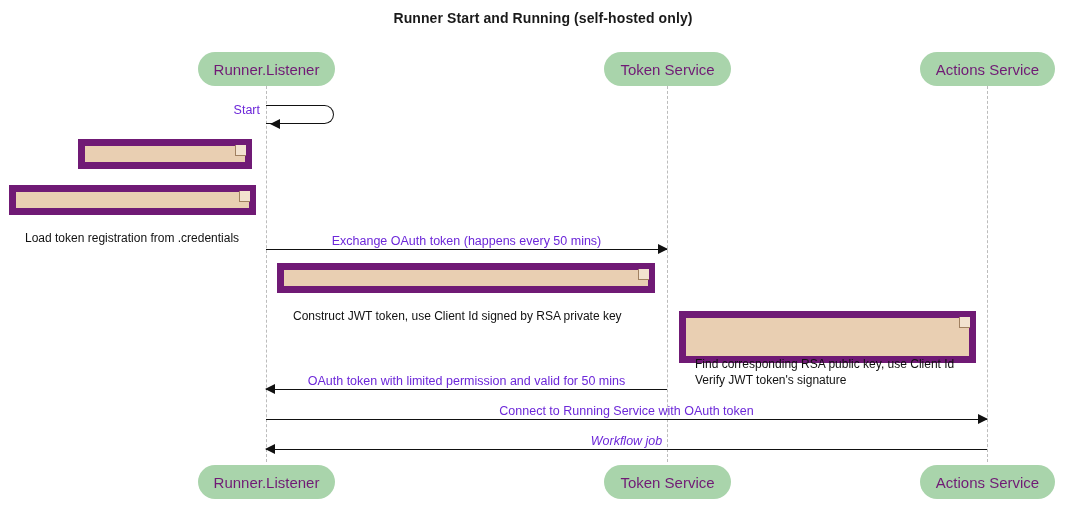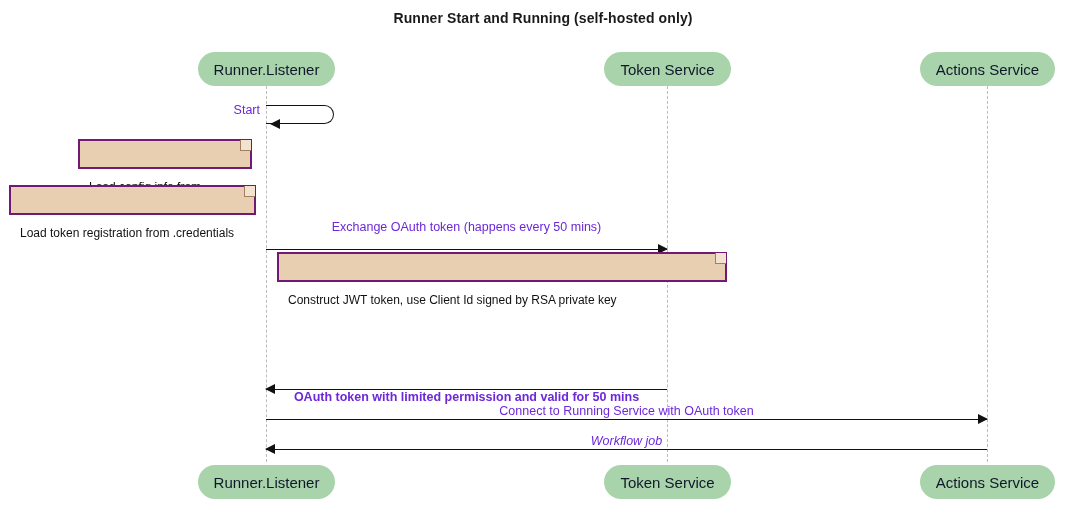--- a/index.html
+++ b/index.html
@@ -41,31 +41,31 @@
 
   
   .participant {
     position: absolute;
     height: 34px;
     background: #a9d4ab;
     border-radius: 17px;
     display: flex;
     align-items: center;
     justify-content: center;
-    color: #0f172a;
+    color: #701a75;
     font-size: 15px;
     white-space: nowrap;
     box-sizing: border-box;
   }
 
   
   .note {
     position: absolute;
     background: #e9cfb2;
-    border: 2px solid #701a75;
+    border: 7px solid #701a75;
     box-sizing: border-box;
     font-size: 12px;
     color: #111111;
     padding: 6px 8px 6px 9px;
     line-height: 16px;
     white-space: pre-line;
   }
   .note .fold {
     position: absolute;
     top: -1px;
@@ -147,31 +147,36 @@
     <span>Load config info from .runner</span>
   </div>
 
   <div class="note" style="left:9px; top:185px; width:247px; height:30px;">
     <span class="fold"></span>
     <span>Load token registration from .credentials</span>
   </div>
 
   <div class="msg-line" style="left:266px; top:249px; width:401px;"></div>
   <div class="arrowhead right" style="left:658px; top:244px;"></div>
-  <div class="msg-label" style="left:266px; top:220px; width:401px;">Exchange OAuth token (happens every 50 mins)</div>
+  <div class="msg-label" style="left:266px; top:234px; width:401px;">Exchange OAuth token (happens every 50 mins)</div>
 
-  <div class="note" style="left:277px; top:252px; width:450px; height:30px;">
+  <div class="note" style="left:277px; top:263px; width:378px; height:30px;">
     <span class="fold"></span>
     <span>Construct JWT token, use Client Id signed by RSA private key</span>
   </div>
 
+  <div class="note" style="left:679px; top:311px; width:297px; height:52px;">
+    <span class="fold"></span>
+    <span>Find corresponding RSA public key, use Client Id
+Verify JWT token's signature</span>
+  </div>
 
   <div class="msg-line" style="left:266px; top:389px; width:401px;"></div>
   <div class="arrowhead left" style="left:265px; top:384px;"></div>
-  <div class="msg-label" style="left:266px; top:390px; width:401px;font-weight:bold;">OAuth token with limited permission and valid for 50 mins</div>
+  <div class="msg-label" style="left:266px; top:374px; width:401px;">OAuth token with limited permission and valid for 50 mins</div>
 
   <div class="msg-line" style="left:266px; top:419px; width:721px;"></div>
   <div class="arrowhead right" style="left:978px; top:414px;"></div>
   <div class="msg-label" style="left:266px; top:404px; width:721px;">Connect to Running Service with OAuth token</div>
 
   <div class="msg-line" style="left:266px; top:449px; width:721px;"></div>
   <div class="arrowhead left" style="left:265px; top:444px;"></div>
   <div class="msg-label" style="left:266px; top:434px; width:721px;font-style:italic;">Workflow job</div>
 
   <div class="participant" style="left:198px; top:465px; width:137px;">

